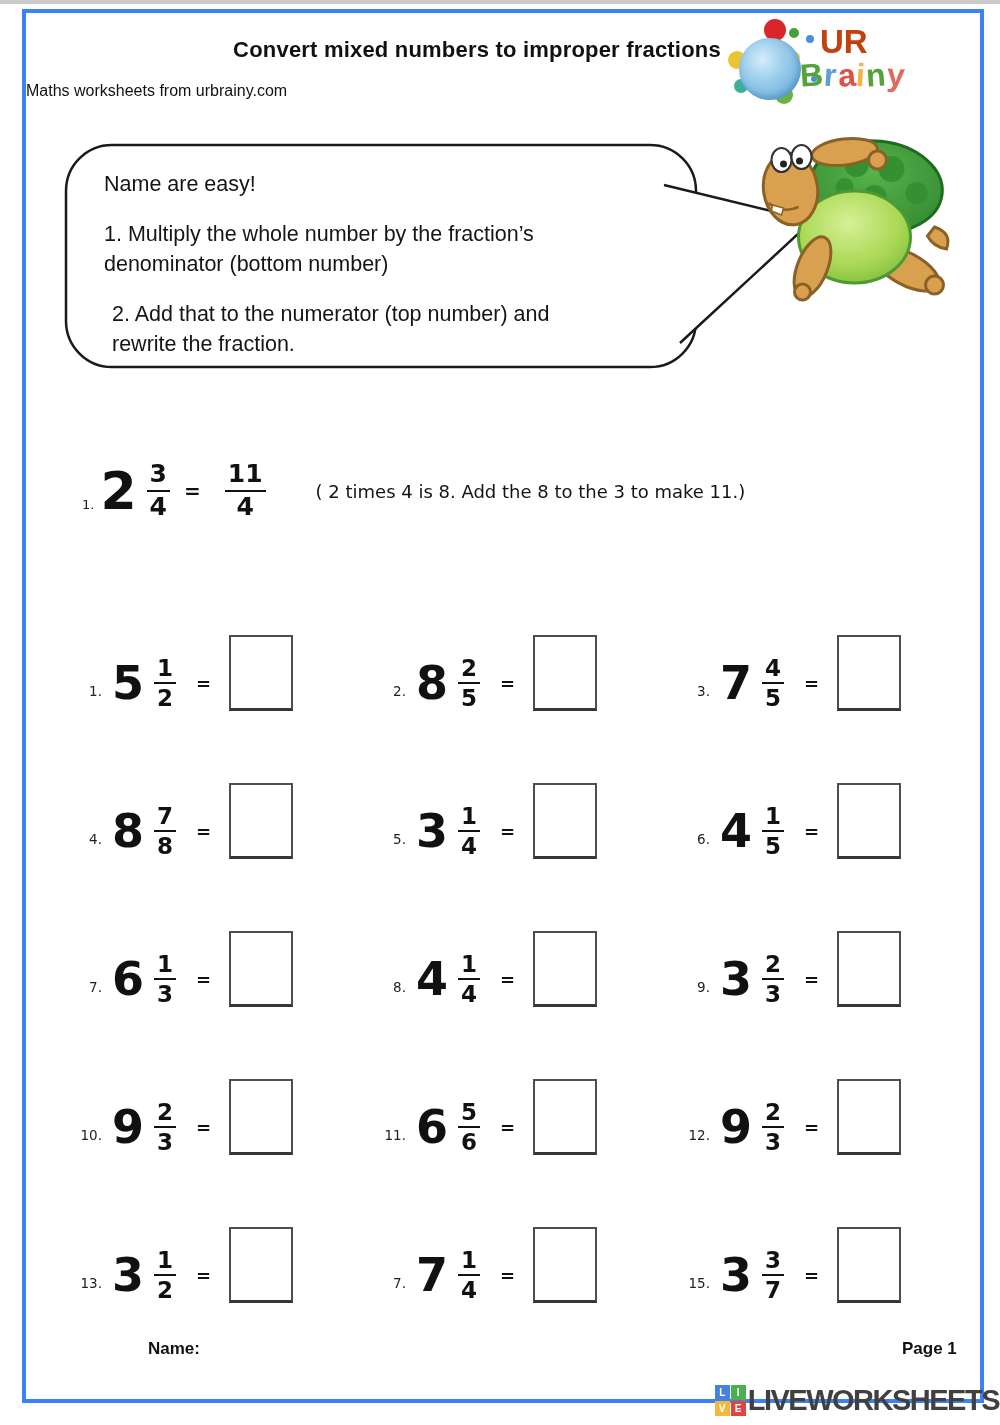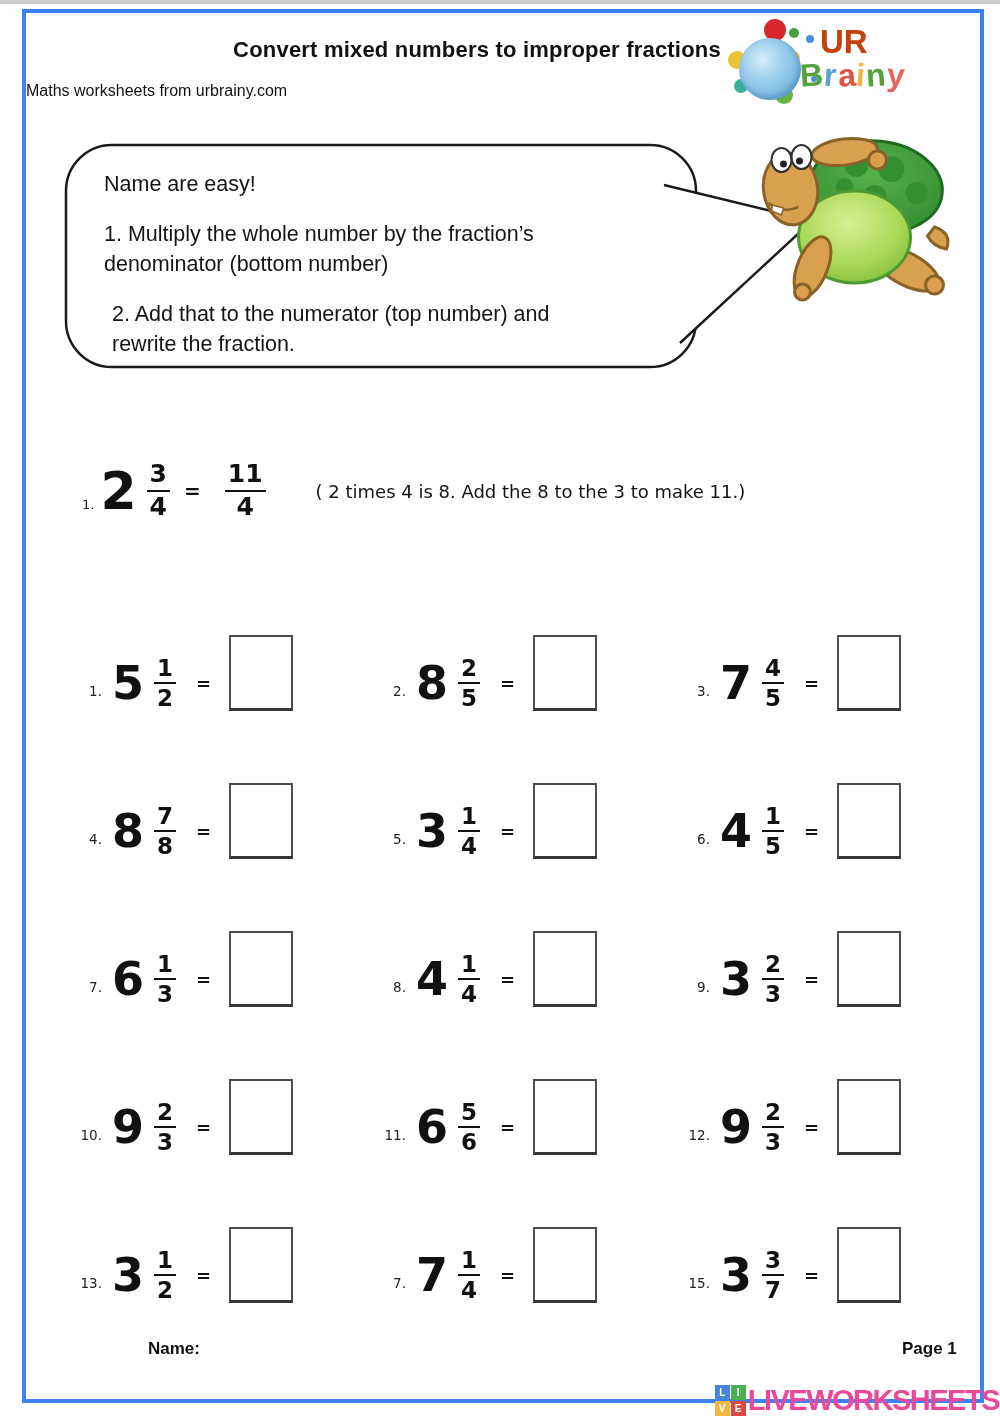--- a/index.html
+++ b/index.html
@@ -326,14 +326,14 @@
   <div class="fpage">Page 1</div>
 </div>
 
 <div class="lw">
   <div class="lw-tiles">
     <span class="lw-tile" style="background: rgb(69, 132, 216);">L</span>
     <span class="lw-tile" style="background: rgb(76, 175, 80);">I</span>
     <span class="lw-tile" style="background: rgb(244, 182, 63);">V</span>
     <span class="lw-tile" style="background: rgb(224, 70, 65);">E</span>
   </div>
-  <span class="lw-text" style="color: #ec4899;">LIVEWORKSHEETS</span>
+  <span class="lw-text" style="color: #404040;">LIVEWORKSHEETS</span>
 </div>
 
 </body></html>

